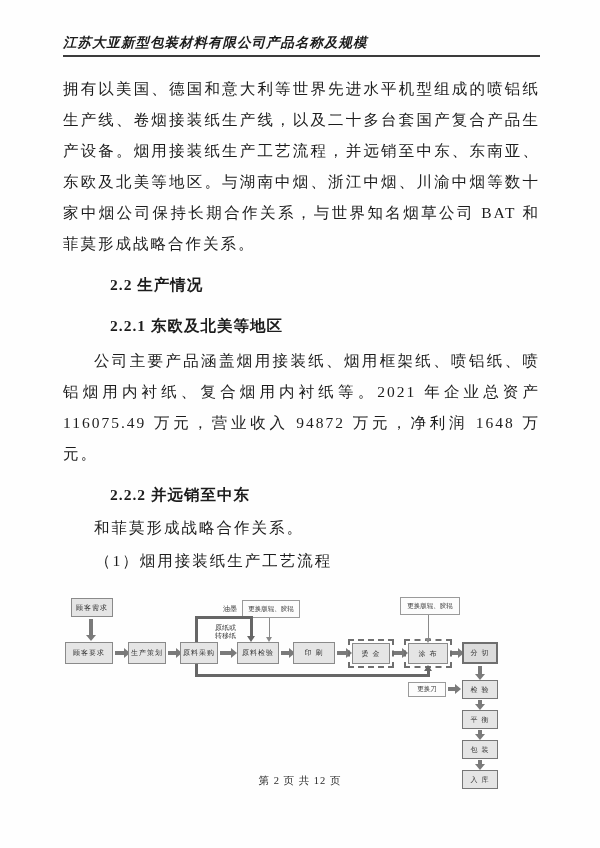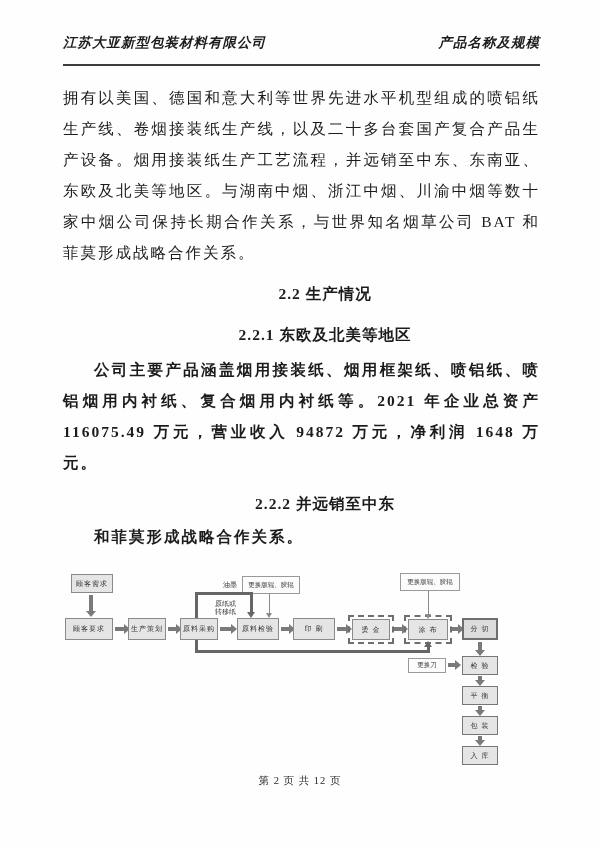--- a/index.html
+++ b/index.html
@@ -9,37 +9,37 @@
     margin:0 auto;
     background:#fefefe;
     font-family:"Liberation Serif","DejaVu Serif",serif;
     color:#1c1c1c;
     overflow:hidden;
     box-sizing:border-box;
     padding:34px 60px 0 63px;
   }
   
   .hdr{
-    display:flex;justify-content:space-between;align-items:flex-end;
+    display:flex;justify-content:flex-start;align-items:flex-end;
     border-bottom:2px solid #3c3c3c;
-    padding-bottom:12px;
+    padding-bottom:3px;
   }
   .hdr .co{font-size:13.5px;font-weight:bold;font-style:italic;letter-spacing:1px;}
   .hdr .rp{font-size:13.5px;font-weight:bold;font-style:italic;letter-spacing:1px;}
   
   .para{
     font-size:15.5px;line-height:31px;letter-spacing:2px;
     text-align:justify;text-justify:inter-ideograph;
     margin:0;
   }
   .p-intro{margin-top:16px;}
-  .indent2{text-indent:2em;font-weight:bold;}
+  .indent2{text-indent:2em;}
   .h2{
     font-size:15.5px;font-weight:bold;letter-spacing:1px;
-    margin:10px 0 0 47px;line-height:31px;text-align:center;
+    margin:10px 0 0 47px;line-height:31px;
   }
   .p-flowtitle{text-indent:32px;letter-spacing:2px;}
   
   .fc{
     position:relative;margin:14px 0 0 -6px;
     width:492px;height:212px;
     font-family:"Liberation Sans","DejaVu Sans",sans-serif;
   }
   .fc-box{
     position:absolute;box-sizing:border-box;
@@ -85,20 +85,21 @@
   <p class="para p-intro">拥有以美国、德国和意大利等世界先进水平机型组成的喷铝纸生产线、卷烟接装纸生产线，以及二十多台套国产复合产品生产设备。烟用接装纸生产工艺流程，并远销至中东、东南亚、东欧及北美等地区。与湖南中烟、浙江中烟、川渝中烟等数十家中烟公司保持长期合作关系，与世界知名烟草公司 BAT 和菲莫形成战略合作关系。</p>
 
   <div class="h2">2.2 生产情况</div>
   <div class="h2">2.2.1 东欧及北美等地区</div>
 
   <p class="para indent2" style="margin-top:4px;">公司主要产品涵盖烟用接装纸、烟用框架纸、喷铝纸、喷铝烟用内衬纸、复合烟用内衬纸等。2021 年企业总资产 116075.49 万元，营业收入 94872 万元，净利润 1648 万元。</p>
 
   <div class="h2">2.2.2 并远销至中东</div>
 
   <p class="para indent2" style="margin-top:2px;">和菲莫形成战略合作关系。</p>
+  <p class="para p-flowtitle" style="margin-top:2px;">（1）烟用接装纸生产工艺流程</p>
 
   <div class="fc">
 
     <div class="fc-box" style="left:14px;top:8px;width:42px;height:19px;">
         <span>顾客需求</span>
       </div>
     <div class="ar-d" style="left:32px;top:29px;height:16px;"></div>
 
     <div class="fc-box" style="left:8px;top:52px;width:48px;height:22px;">
         <span>顾客要求</span>

